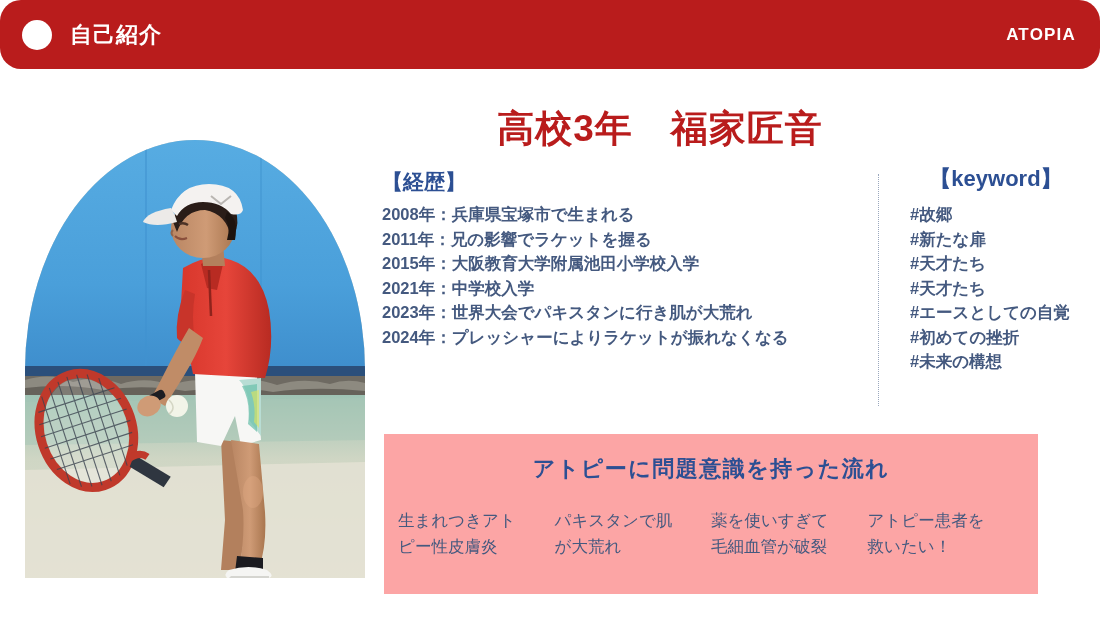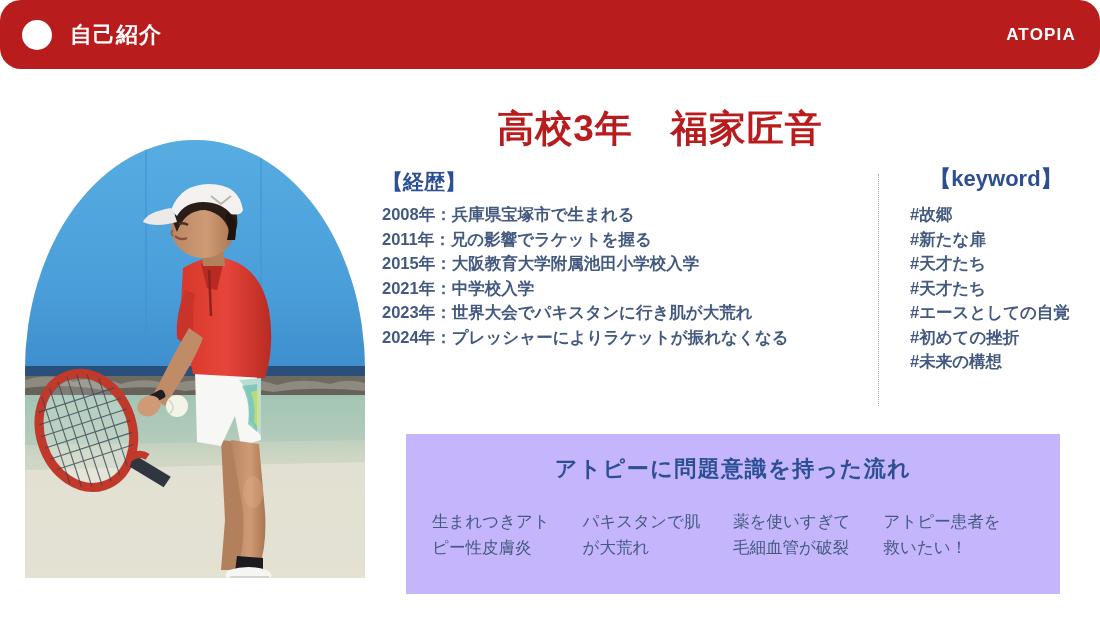--- a/index.html
+++ b/index.html
@@ -123,36 +123,37 @@
     color: #44597f;
     font-size: 16.5px;
     line-height: 24.5px;
     white-space: pre;
     font-weight: bold;
   }
 
   
   #flow-box {
     position: absolute;
-    left: 406px; top: 434px;
+    left: 384px; top: 434px;
     width: 654px; height: 160px;
-    background: #c4b5fd;
+    background: #fca5a5;
+    font-family: Liberation Serif, serif;
   }
   #flow-title {
     margin-top: 20px;
     text-align: center;
     color: #2c4f93;
     font-size: 22px;
     font-weight: bold;
     letter-spacing: 1.5px;
   }
   #flow-items {
     margin-top: 24px;
     display: flex;
-    padding: 0 26px;
+    padding: 0 14px;
   }
   #flow-items .flow-item {
     flex: 1 1 0;
     color: #44597f;
     font-size: 16.5px;
     line-height: 26px;
     padding-right: 6px;
     white-space: pre-line;
   }
 </style>

